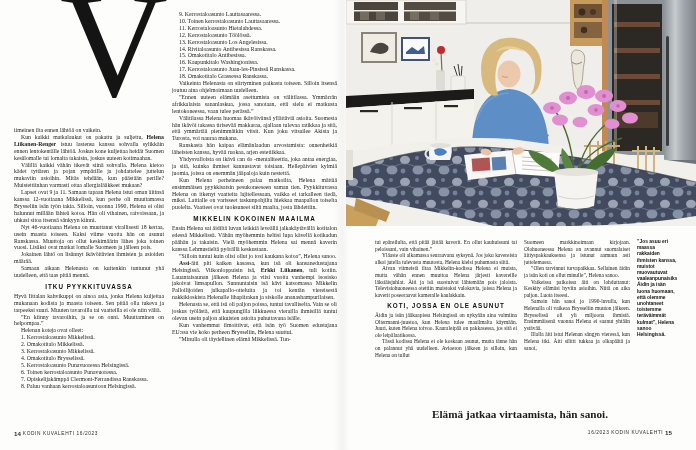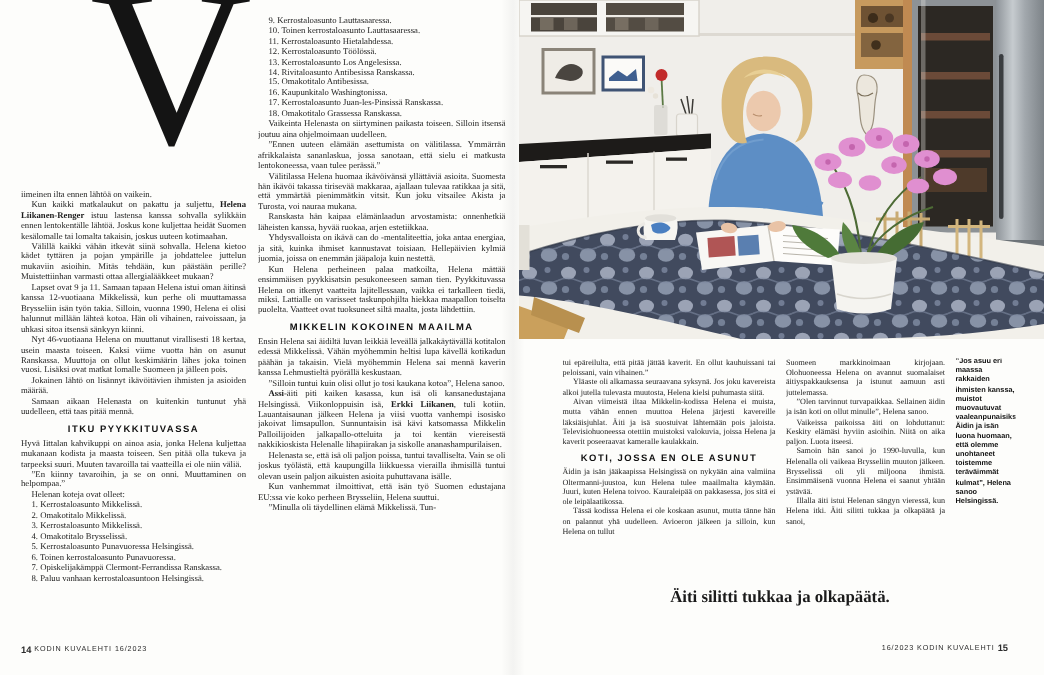--- a/index.html
+++ b/index.html
@@ -338,21 +338,22 @@
         <p class="para noindent">Suomeen markkinoimaan kirjojaan. Olohuoneessa Helena on avannut suomalaiset äitiyspakkauksensa ja istunut aamuun asti juttelemassa.</p>
         <p class="para">”Olen tarvinnut turvapaikkaa. Sellainen äidin ja isän koti on ollut minulle”, Helena sanoo.</p>
         <p class="para">Vaikeissa paikoissa äiti on lohduttanut: Keskity elämäsi hyviin asioihin. Niitä on aika paljon. Luota itseesi.</p>
         <p class="para">Samoin hän sanoi jo 1990-luvulla, kun Helenalla oli vaikeaa Brysseliin muuton jälkeen. Brysselissä oli yli miljoona ihmistä. Ensimmäisenä vuonna Helena ei saanut yhtään ystävää.</p>
         <p class="para">Illalla äiti istui Helenan sängyn vieressä, kun Helena itki. Äiti silitti tukkaa ja olkapäätä ja sanoi,</p>
       </div>
 
     <div class="caption-col">”Jos asuu eri maassa rakkaiden ihmisten kanssa, muistot muovautuvat vaaleanpunaisiksi. Äidin ja isän luona huomaan, että olemme unohtaneet toistemme teräväimmät kulmat”, Helena sanoo Helsingissä.</div>
 
     <div class="pullquote">
-      <span>Äiti silitti tukkaa ja olkapäätä.</span><br>
+      <br>
+      <span>Elämä jatkaa virtaamista, hän sanoi.</span>
     </div>
 
     <div class="footer footer-right">
       <span>16/2023</span>
       <span>KODIN KUVALEHTI</span>
       <span class="pagenum">15</span>
     </div>
   </div>
 </div>
 

